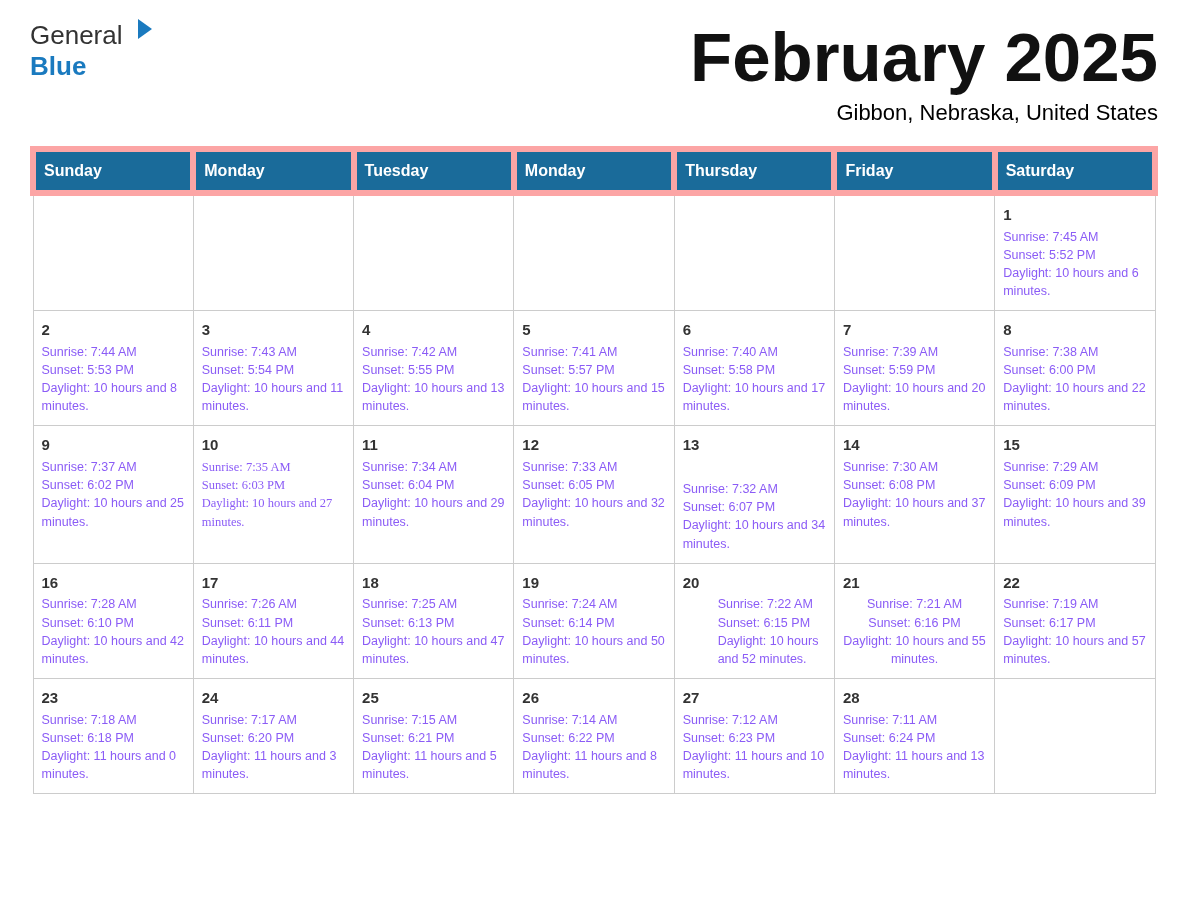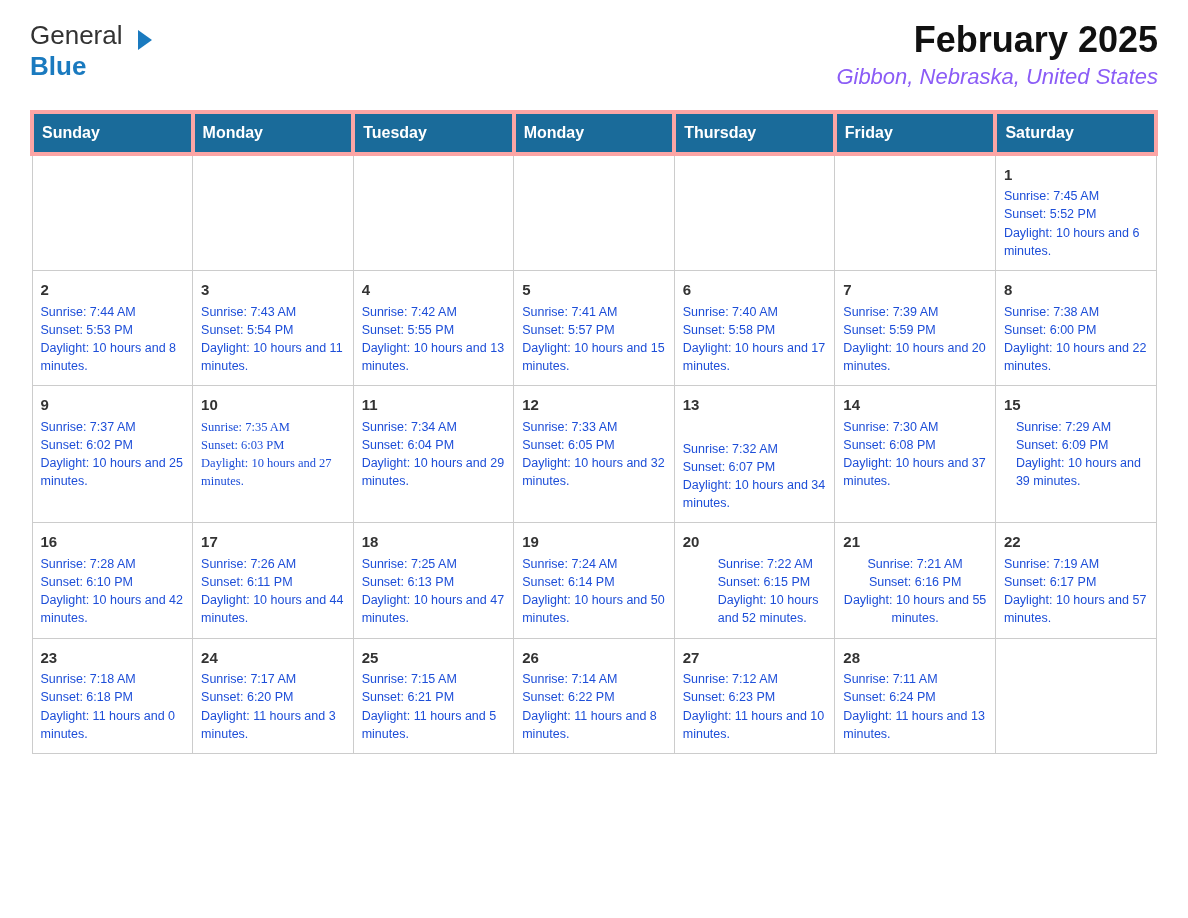--- a/index.html
+++ b/index.html
@@ -18,77 +18,76 @@
     }
     .logo-area {
       display: flex;
       flex-direction: column;
       align-items: flex-start;
     }
     .title-area {
       text-align: right;
     }
     .month-title {
-      font-size: 36px;
+      font-size: 69px;
       font-weight: bold;
       color: #111;
       line-height: 1.1;
     }
     .location {
       font-size: 22px;
-      color: #8b5cf6;
+      color: #000000;
       margin-top: 4px;
-      font-style: italic;
     }
     .calendar {
       width: 100%;
       border-collapse: collapse;
       border: 1px solid #aaa;
     }
     .calendar thead tr th {
       background-color: #1a6b9a;
       color: #fff;
       font-size: 16px;
       font-weight: bold;
       padding: 10px 8px;
       text-align: left;
-      border: 4px solid #fca5a5;
+      border: 6px solid #fca5a5;
     }
     .calendar tbody tr td {
       vertical-align: top;
       padding: 8px 8px 10px 8px;
       border: 1px solid #ccc;
       width: 14.28%;
       min-height: 100px;
       font-size: 13px;
       color: #333;
       line-height: 1.45;
     }
     .day-number {
       font-size: 15px;
       font-weight: bold;
       display: block;
       margin-bottom: 2px;
     }
     .day-info {
       font-size: 12.5px;
-      color: #1d4ed8;
+      color: #8b5cf6;
     }
     .empty-cell {
       background: #f9f9f9;
     }
     tbody tr:nth-child(odd) td {
       background: #fff;
     }
     tbody tr:nth-child(even) td {
       background: #fff;
     }
     .logo-wrapper {
       display: flex;
-      align-items: flex-end;
+      align-items: flex-start;
       gap: 12px;
     }
     .logo-general {
       font-size: 26px;
       font-weight: normal;
       color: #333;
     }
     .logo-blue-part {
       display: flex;
       align-items: center;
@@ -235,21 +234,21 @@
 Daylight: 10 hours and 34 minutes.</div>
         </td>
         <td>
           <span class="day-number">14</span>
           <div class="day-info" style="white-space: pre-line;">Sunrise: 7:30 AM
 Sunset: 6:08 PM
 Daylight: 10 hours and 37 minutes.</div>
         </td>
         <td>
           <span class="day-number">15</span>
-          <div class="day-info" style="white-space: pre-line; margin-left: 12px;">Sunrise: 7:29 AM
+          <div class="day-info" style="white-space: pre-line;">Sunrise: 7:29 AM
 Sunset: 6:09 PM
 Daylight: 10 hours and 39 minutes.</div>
         </td>
       </tr>
       <tr>
         <td>
           <span class="day-number">16</span>
           <div class="day-info" style="white-space: pre-line;">Sunrise: 7:28 AM
 Sunset: 6:10 PM
 Daylight: 10 hours and 42 minutes.</div>

